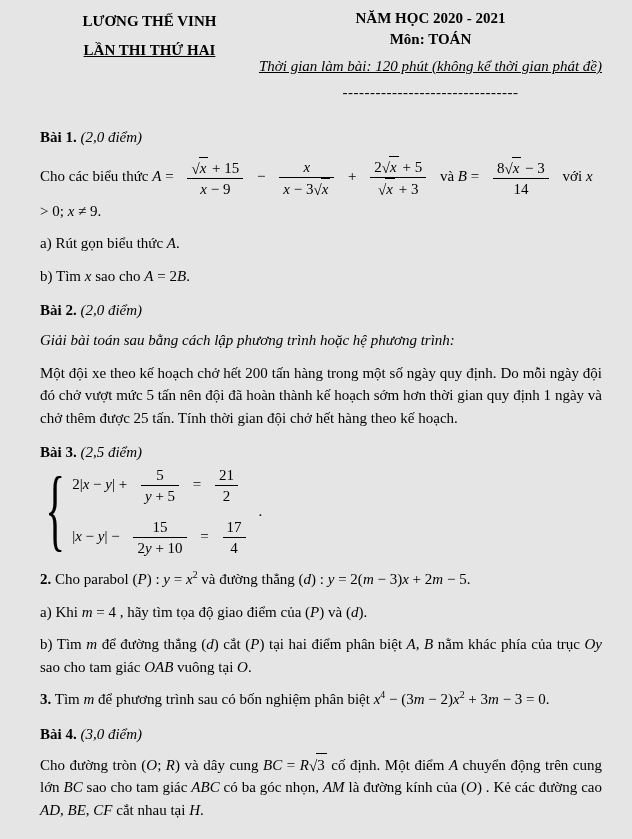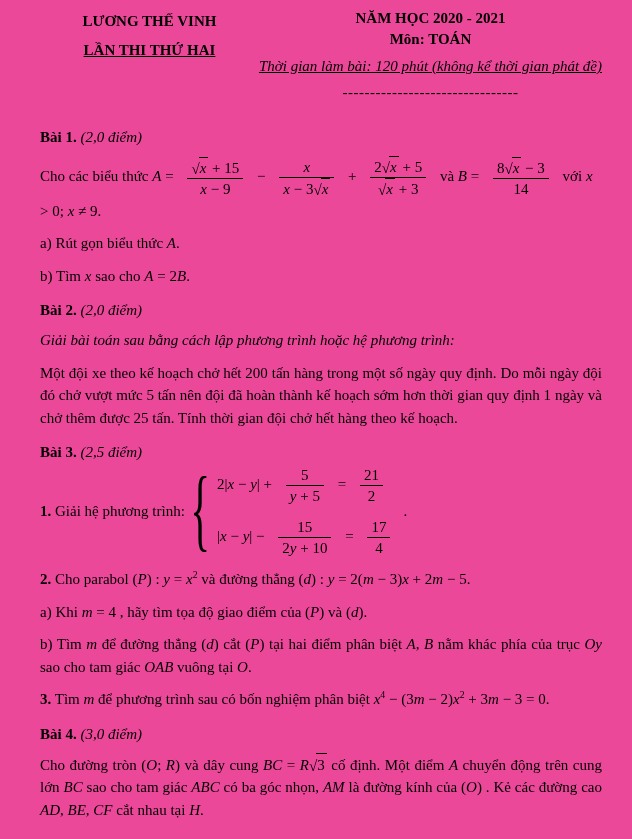--- a/index.html
+++ b/index.html
@@ -1,20 +1,20 @@
 <!DOCTYPE html>
 <html><head>
 <meta charset="utf-8">
 <style>
   html,body{margin:0;padding:0;background:#fff;}
   .page{
     width:632px;height:839px;box-sizing:border-box;
     padding:10px 30px 0 40px;
     font-family:"Liberation Serif", serif;
-    font-size:15px;color:#000;overflow:hidden;background:#ec4899;
+    font-size:15px;color:#000;overflow:hidden;background:#e5e5e5;
   }
   header{display:flex;margin-bottom:28px;}
   .hdr-left{width:300px;text-align:center;padding-top:3px;}
   .hdr-right{flex:1;text-align:center;}
   .hl1{font-weight:bold;margin-bottom:12px;}
   .hl2{font-weight:bold;text-decoration:underline;}
   .hr1{font-weight:bold;margin-bottom:4px;}
   .hr2{font-weight:bold;margin-bottom:10px;}
   .hr3{font-style:italic;margin-bottom:9px;white-space:nowrap;text-decoration:underline;}
   .hr4{letter-spacing:.5px;}
@@ -68,21 +68,20 @@
           <span class="num"><span>8</span><span class="sqrt"><span class="rt">√</span><span class="ov"><span class="i">x</span></span></span><span> − 3</span></span>
           <span class="den"><span>14</span></span>
         </span><span> với </span><span class="i">x</span><span> &gt; 0; </span><span class="i">x</span><span> ≠ 9.</span></div>
       <div class="para"><span>a) Rút gọn biểu thức </span><span class="i">A</span><span>.</span></div>
       <div class="para"><span>b) Tìm </span><span class="i">x</span><span> sao cho </span><span class="i">A</span><span> = 2</span><span class="i">B</span><span>.</span></div>
       <div class="heading"><span class="b">Bài 2.</span><span class="i"> (2,0 điểm)</span></div>
       <div class="para"><span class="i">Giải bài toán sau bằng cách lập phương trình hoặc hệ phương trình:</span></div>
       <div class="para just"><span>Một đội xe theo kế hoạch chở hết 200 tấn hàng trong một số ngày quy định. Do mỗi ngày đội đó chở vượt mức 5 tấn nên đội đã hoàn thành kế hoạch sớm hơn thời gian quy định 1 ngày và chở thêm được 25 tấn. Tính thời gian đội chở hết hàng theo kế hoạch.</span></div>
       <div class="heading"><span class="b">Bài 3.</span><span class="i"> (2,5 điểm)</span></div>
       <div class="para system">
-        <span class="syslabel"><span class="b">1.</span><span> Giải hệ phương trình: </span></span>
         <span class="brace">{</span>
         <span class="eqcol">
           <span class="eqline"><span>2|</span><span class="i">x</span><span> − </span><span class="i">y</span><span>| + </span><span class="frac">
               <span class="num"><span>5</span></span>
               <span class="den"><span class="i">y</span><span> + 5</span></span>
             </span><span> = </span><span class="frac">
               <span class="num"><span>21</span></span>
               <span class="den"><span>2</span></span>
             </span></span>
           <span class="eqline"><span>|</span><span class="i">x</span><span> − </span><span class="i">y</span><span>| − </span><span class="frac">

